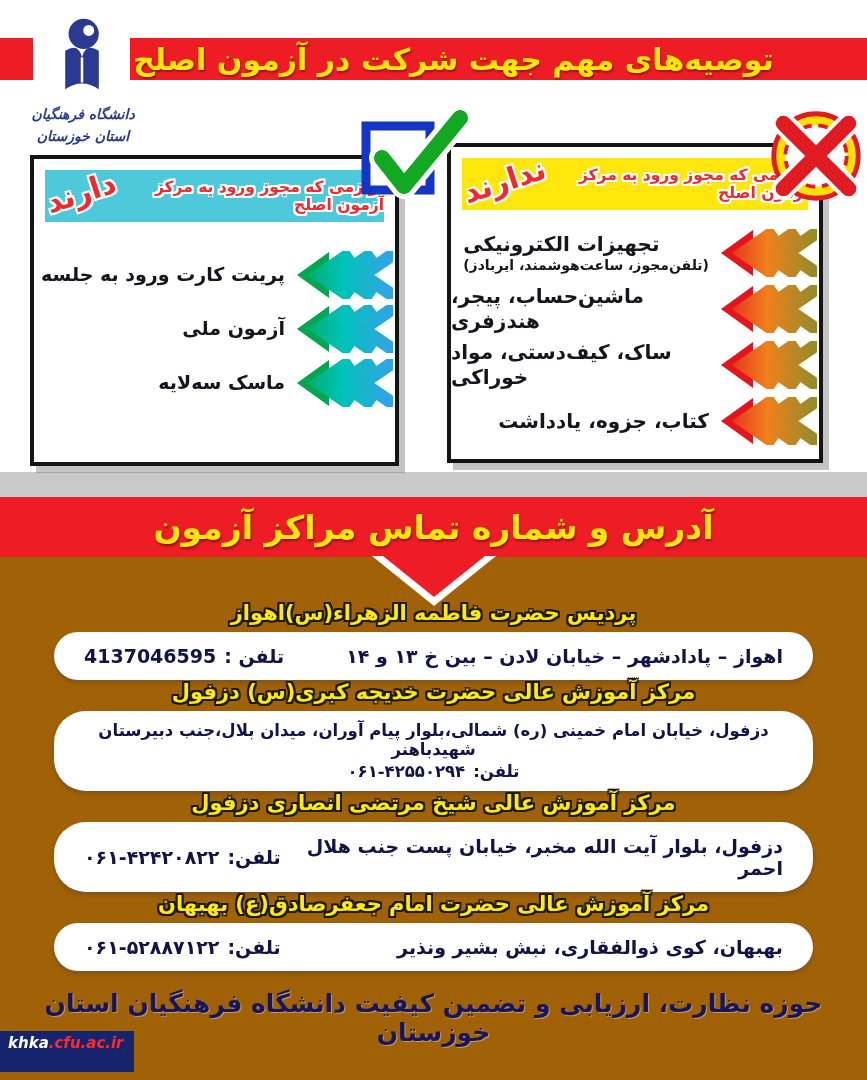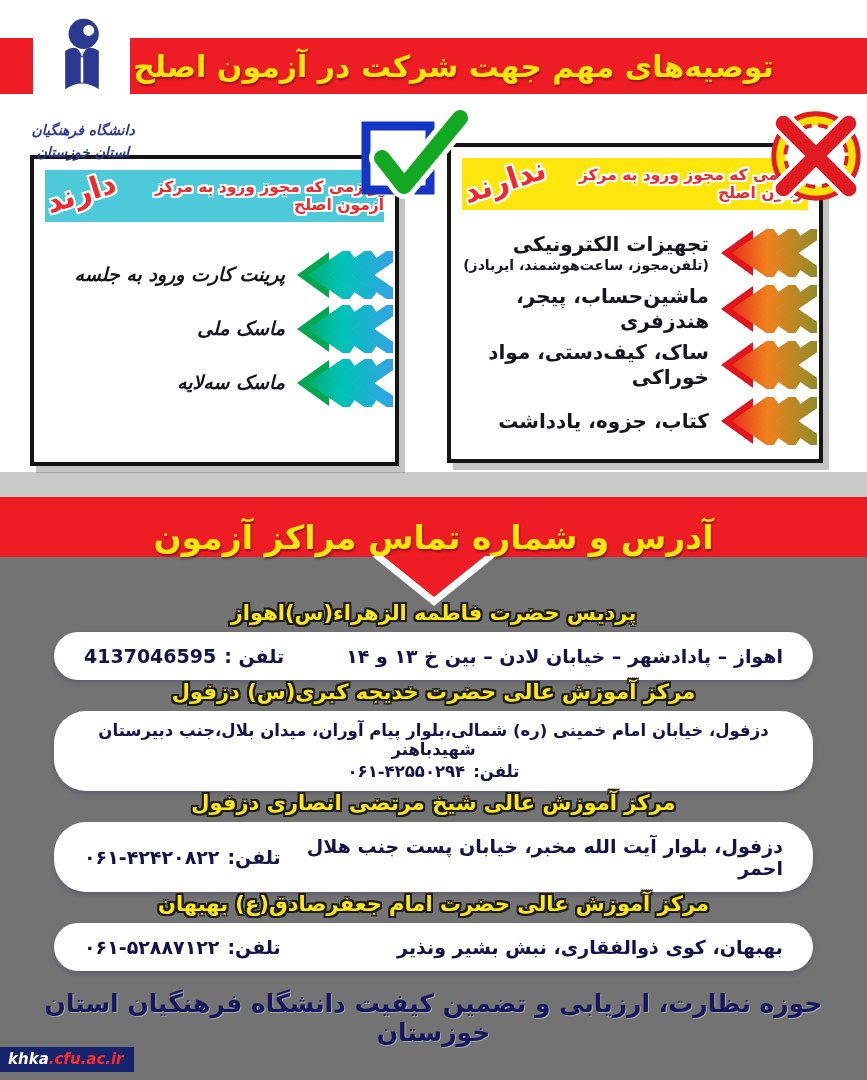--- a/index.html
+++ b/index.html
@@ -5,38 +5,38 @@
   html,body { margin:0; padding:0; background:#e8e8e8; }
   #frame {
     position:relative; width:867px; height:1080px; margin:0 auto;
     background:#ffffff; overflow:hidden;
     font-family:"DejaVu Sans", sans-serif;
     direction:rtl;
   }
 
   
   .top-banner {
-    position:absolute; left:0; top:38px; width:867px; height:56px;
+    position:absolute; left:0; top:38px; width:867px; height:42px;
     background:#ee1c24; display:flex; align-items:center; justify-content:center;
     z-index:2;
   }
   .top-banner .t {
     color:#ffe60a; font-size:30px; font-weight:bold;
     text-shadow:1px 2px 2px rgba(60,0,0,.45);
     padding-left:40px;
   }
 
   
   .logo-box {
     position:absolute; left:33px; top:5px; width:97px; height:97px;
     background:#ffffff; z-index:5;
     display:flex; align-items:center; justify-content:center;
   }
   .logo-caption {
-    position:absolute; left:8px; top:120px; width:150px; z-index:5;
+    position:absolute; left:8px; top:104px; width:150px; z-index:5;
     text-align:center; color:#2b3990; font-weight:bold; font-style:italic;
     font-size:14px; line-height:1.55;
   }
 
   
   .panel {
     position:absolute; background:#ffffff; border:4px solid #141414;
     box-shadow:6px 7px 0 rgba(125,125,125,.45); z-index:2;
   }
   .panel.allowed    { left:30px;  top:155px; width:361px; height:303px; }
@@ -55,62 +55,62 @@
                 -2px 0 0 #fff,2px 0 0 #fff,0 -2px 0 #fff,0 2px 0 #fff;
   }
   .ph-badge {
     color:#ee2a2f; font-weight:bold; font-size:30px;
     transform:rotate(-18deg); display:inline-block; margin-top:-8px;
     text-shadow:-2px -2px 0 #fff,2px -2px 0 #fff,-2px 2px 0 #fff,2px 2px 0 #fff,
                 -2px 0 0 #fff,2px 0 0 #fff,0 -2px 0 #fff,0 2px 0 #fff;
   }
 
   .rows { display:flex; flex-direction:column; direction:rtl; }
-  .allowed .rows    { margin-top:28px; gap:4px;font-style:italic; }
+  .allowed .rows    { margin-top:28px; gap:4px; }
   .prohibited .rows { margin-top:18px; gap:6px; }
   .row { display:flex; align-items:center; gap:8px; min-height:50px; padding-right:2px; }
-  .row .itext { text-align:right; color:#15151e; font-weight:bold; line-height:1.25; }
+  .row .itext { text-align:left; color:#15151e; font-weight:bold; line-height:1.25; }
   .prohibited .row .itext .main { font-size:20px; }
   .allowed    .row .itext .main { font-size:19px; }
   .row .itext .sub { font-size:14px; display:block; }
   .row .itext .sub:empty { display:none; }
   .arrow-svg { flex:0 0 auto; display:block; }
 
   
   .check-mark { position:absolute; left:352px; top:110px; z-index:6; }
   .x-mark     { position:absolute; left:768px; top:108px; z-index:6; }
 
   
   .gray-band { position:absolute; left:0; top:472px; width:867px; height:25px; background:#c9c9c9; z-index:1; }
 
   
   .contact-banner {
     position:absolute; left:0; top:497px; width:867px; height:60px;
-    background:#ee1c24; display:flex; align-items:flex-end; justify-content:center; z-index:3;
+    background:#ee1c24; display:flex; align-items:center; justify-content:center; z-index:3;
   }
   .contact-banner .t {
     color:#ffe60a; font-size:33px; font-weight:bold;
     text-shadow:1px 2px 2px rgba(60,0,0,.5);
   }
   .banner-arrow { position:absolute; left:50%; top:556px; transform:translateX(-50%); z-index:4; width:124px; height:52px; }
   .banner-arrow .outer {
     position:absolute; left:0; top:0; width:0; height:0;
     border-left:62px solid transparent; border-right:62px solid transparent;
     border-top:50px solid #ffffff;
   }
   .banner-arrow .inner {
     position:absolute; left:11px; top:0; width:0; height:0;
     border-left:51px solid transparent; border-right:51px solid transparent;
     border-top:41px solid #ee1c24;
   }
 
   
   .lavender {
     position:absolute; left:0; top:557px; width:867px; height:523px;
-    background:#737373; z-index:2;
+    background:#a16207; z-index:2;
   }
   .center-title {
     text-align:center; color:#ffe815; font-weight:bold; font-size:21px;
     text-shadow:-2px -2px 0 #1b1b1b,2px -2px 0 #1b1b1b,-2px 2px 0 #1b1b1b,2px 2px 0 #1b1b1b,
                 -2px 0 0 #1b1b1b,2px 0 0 #1b1b1b,0 -2px 0 #1b1b1b,0 2px 0 #1b1b1b;
   }
   .ct-1 { margin-top:44px; }
   .ct-2 { margin-top:0; }
   .pill {
     background:#ffffff; border-radius:32px; margin:7px 54px 0 54px;
@@ -123,21 +123,21 @@
   .pill.two-line .addr { text-align:center; }
   .phone { white-space:nowrap; display:inline-flex; gap:8px; direction:rtl; }
   .phone .num { direction:ltr; unicode-bidi:isolate; }
 
   .footer-line {
     margin-top:18px; text-align:center; color:#16165e; font-weight:bold; font-size:25px;
     text-shadow:1px 1px 0 rgba(255,255,255,.35);
   }
   .site-badge {
     position:absolute; left:0; bottom:8px; background:#16246e;
-    padding:3px 10px 4px 8px; direction:ltr;
+    padding:3px 10px 20px 8px; direction:ltr;
     font-size:15px; font-weight:bold; font-style:italic; z-index:5;
   }
   .site-badge .b1 { color:#ffffff; }
   .site-badge .b2 { color:#ff2a2a; }
 </style>
 </head>
 <body>
 
 <div id="frame">
 
@@ -183,21 +183,21 @@
         </div>
       </div>
       <div class="row">
         <svg class="arrow-svg" width="100" height="48" viewBox="0 0 100 48">
           <polygon points="36,1 4,24 36,47" fill="#00a650"></polygon>
           <path d="M58 2 L26 24 L58 46" stroke="url(#ga1)" stroke-width="13" fill="none"></path>
           <path d="M80 2 L48 24 L80 46" stroke="url(#ga1)" stroke-width="13" fill="none"></path>
           <path d="M102 2 L70 24 L102 46" stroke="url(#ga1)" stroke-width="13" fill="none"></path>
         </svg>
         <div class="itext">
-          <span class="main">ماسک ملی</span>
+          <span class="main">آزمون ملی</span>
         </div>
       </div>
       <div class="row">
         <svg class="arrow-svg" width="100" height="48" viewBox="0 0 100 48">
           <polygon points="36,1 4,24 36,47" fill="#00a650"></polygon>
           <path d="M58 2 L26 24 L58 46" stroke="url(#ga1)" stroke-width="13" fill="none"></path>
           <path d="M80 2 L48 24 L80 46" stroke="url(#ga1)" stroke-width="13" fill="none"></path>
           <path d="M102 2 L70 24 L102 46" stroke="url(#ga1)" stroke-width="13" fill="none"></path>
         </svg>
         <div class="itext">

